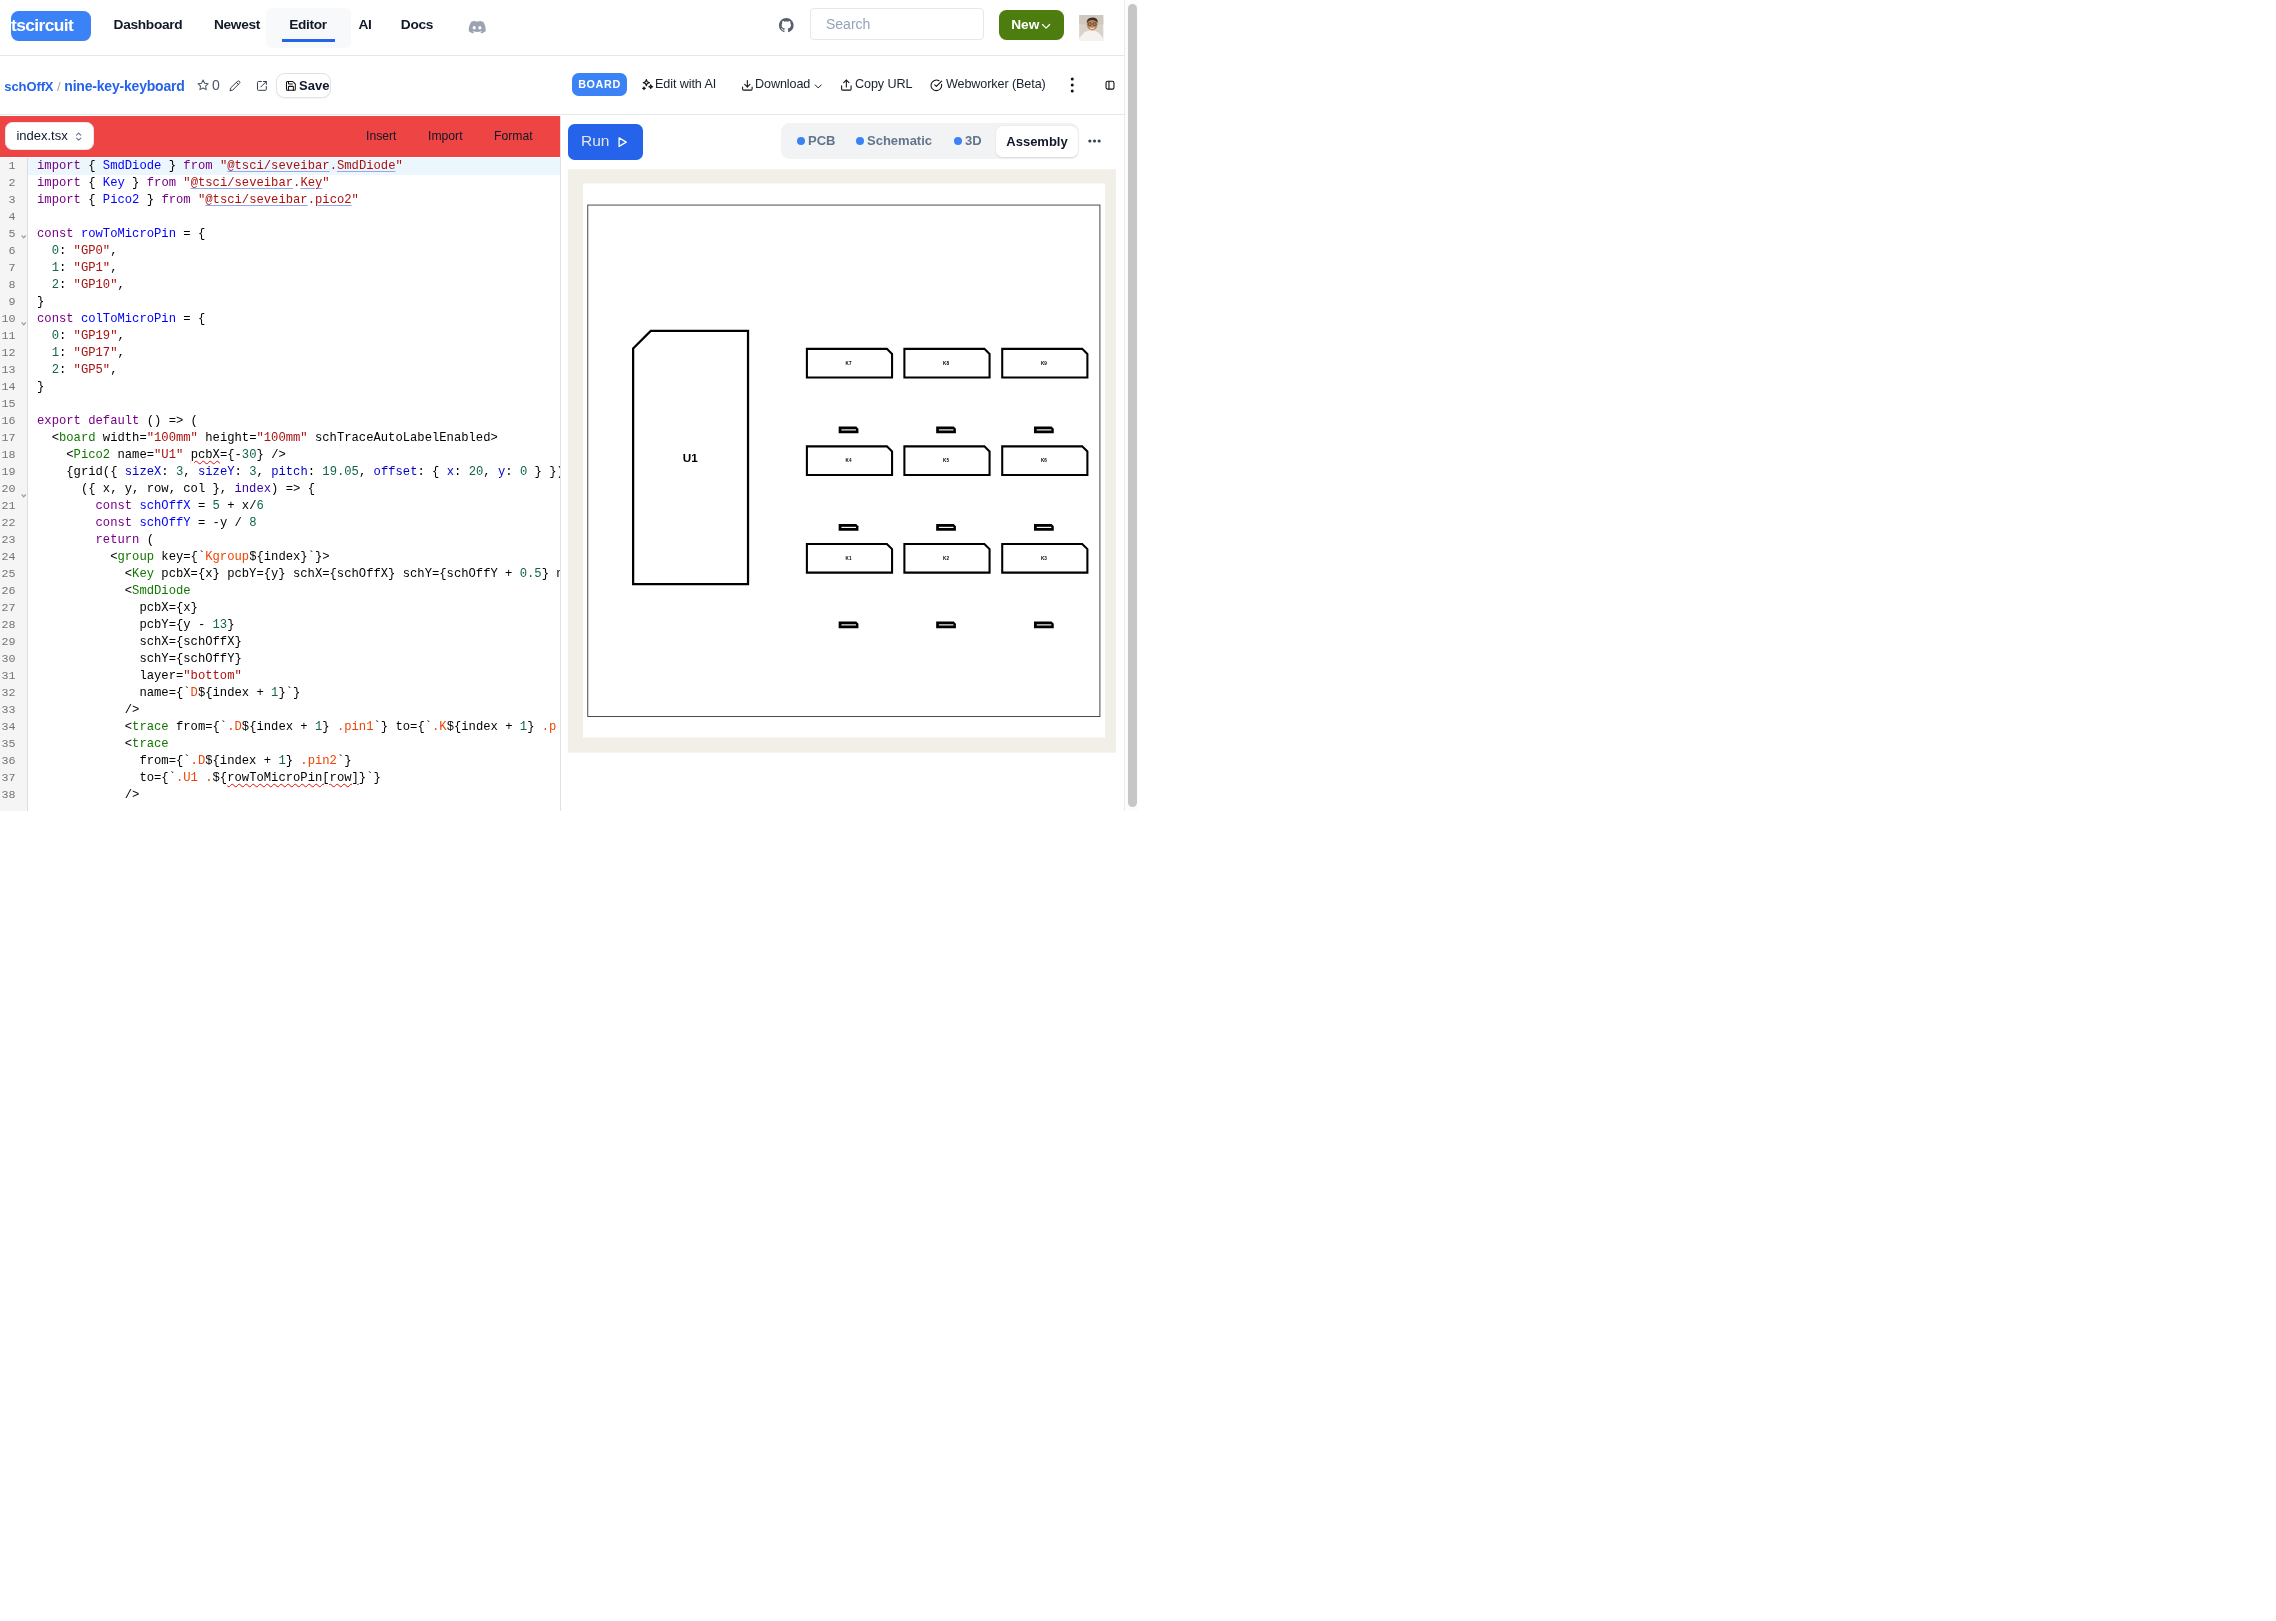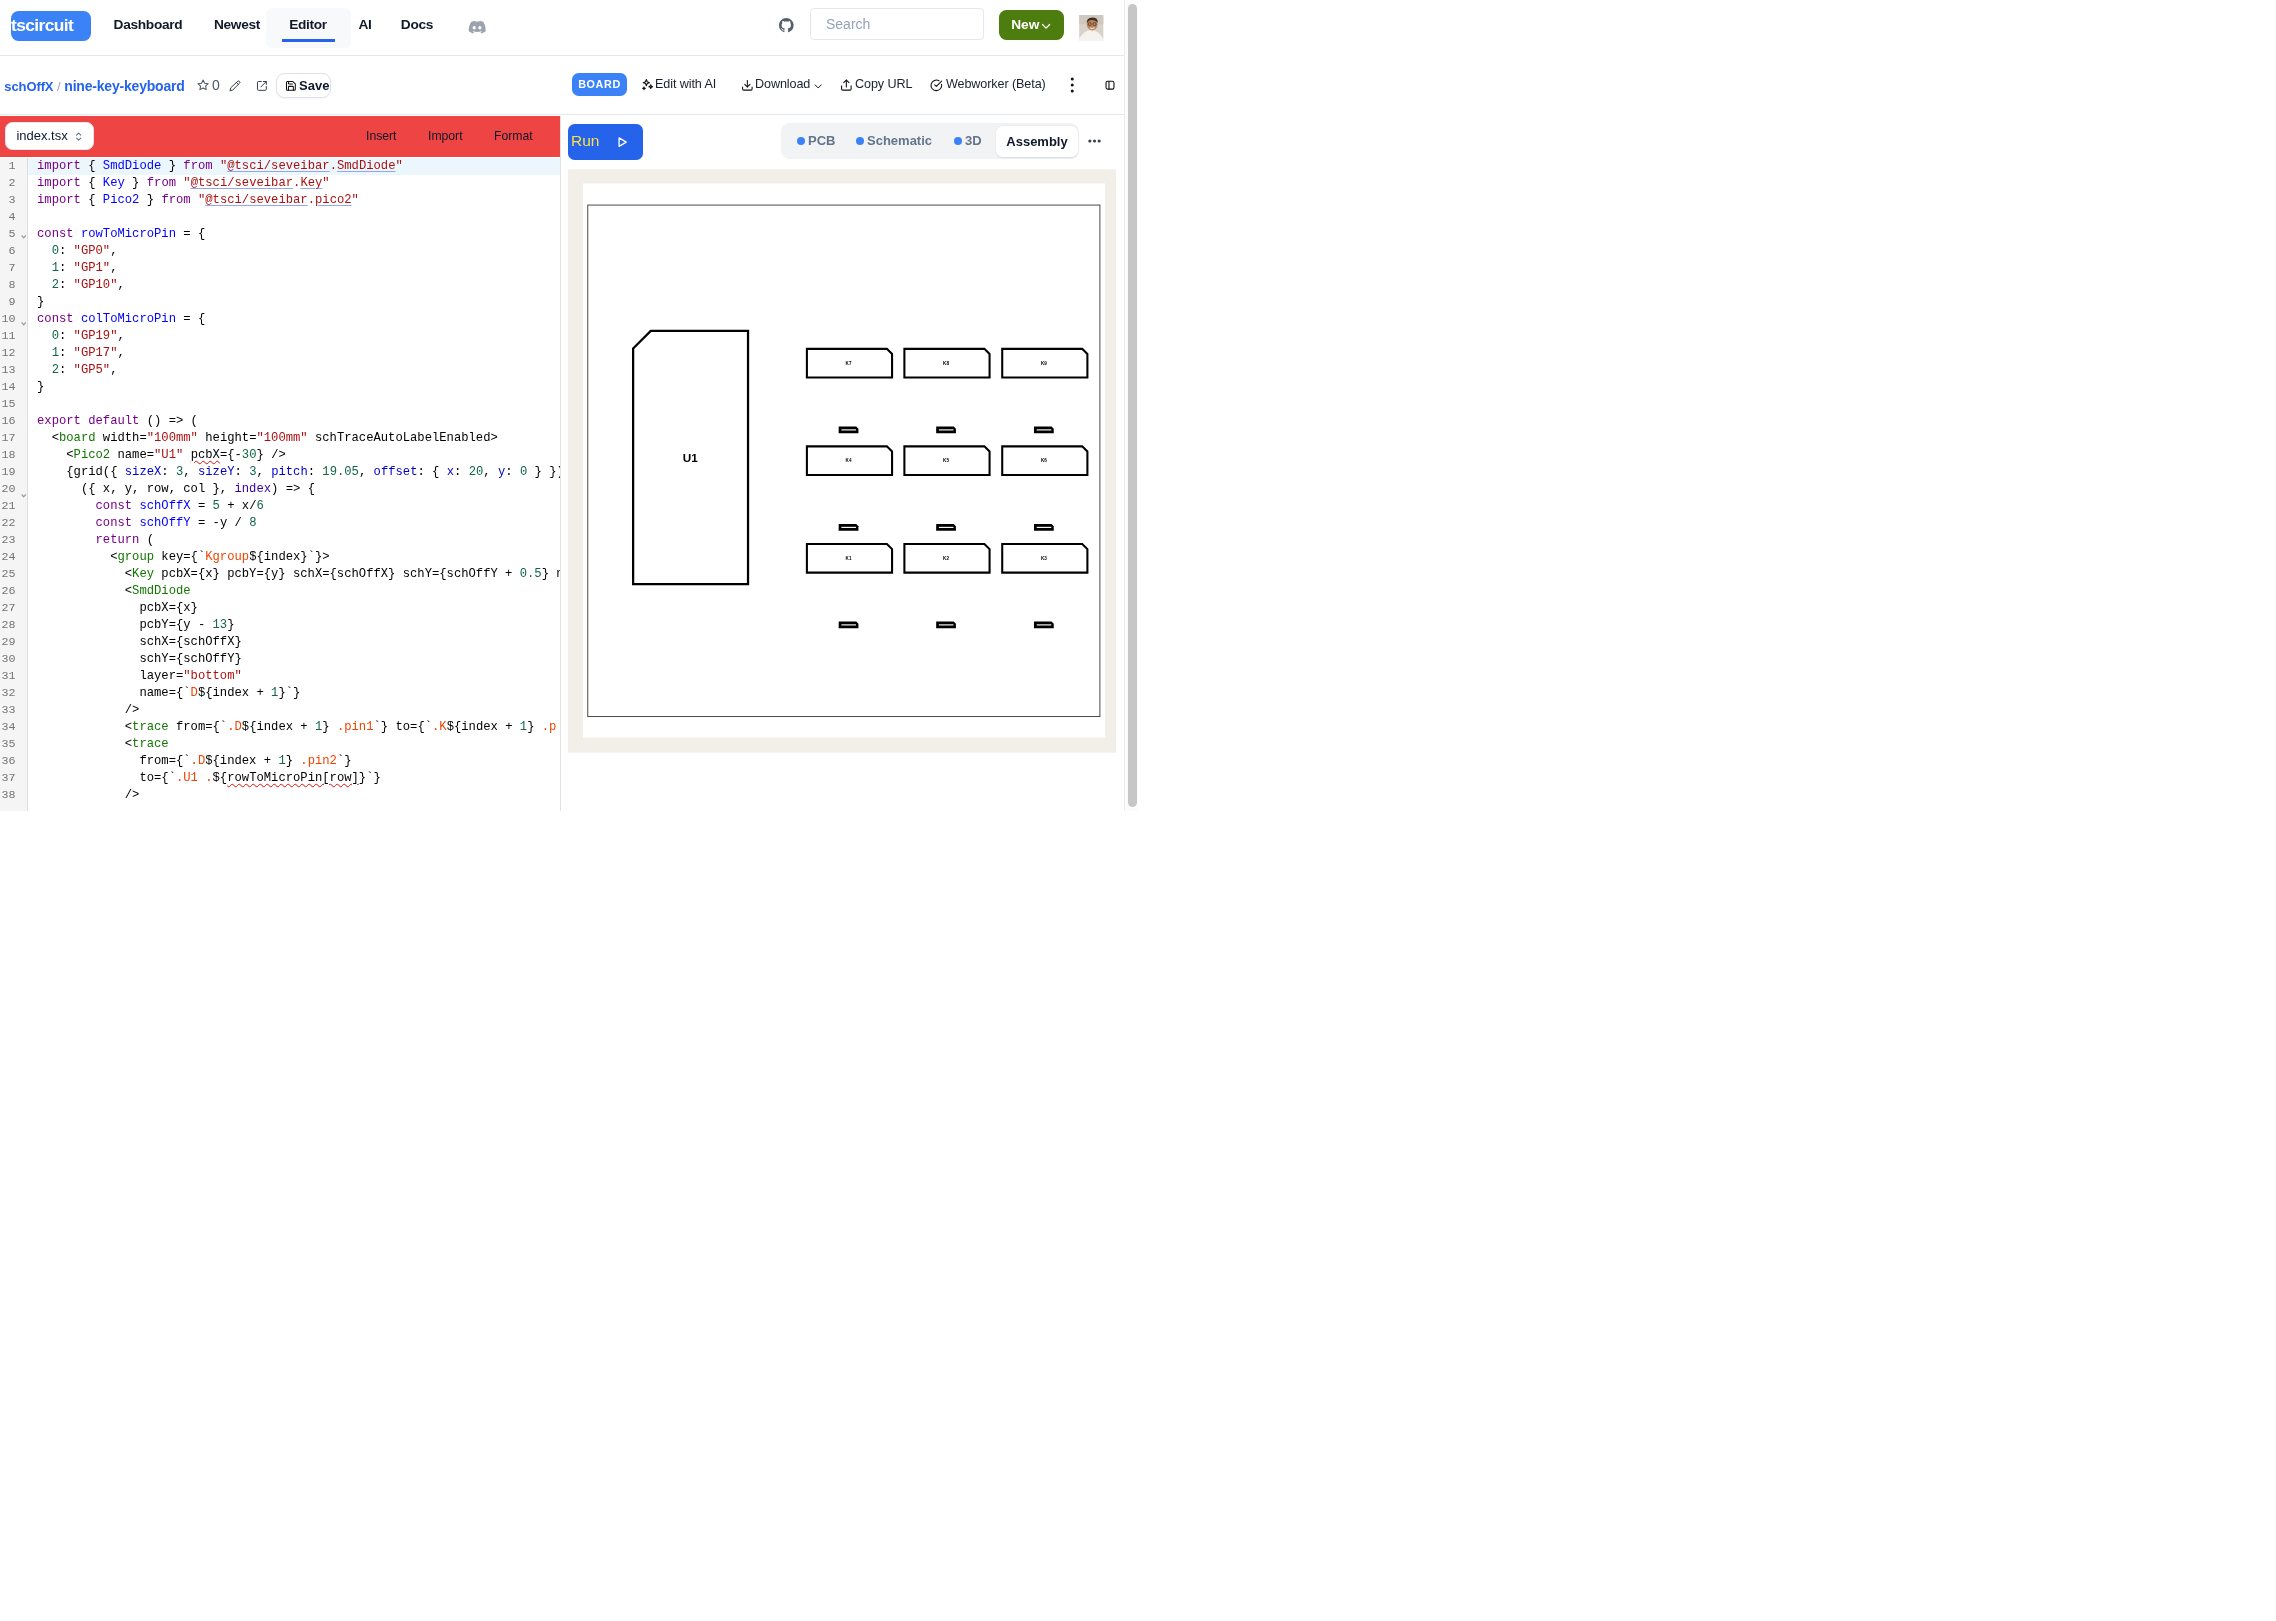--- a/index.html
+++ b/index.html
@@ -65,21 +65,21 @@
 .su { text-decoration:underline; text-decoration-color:#94a6ee; text-underline-offset:2.4px; text-decoration-thickness:0.9px;margin-top:17px; }
 .w { text-decoration:underline wavy #e40d0d; text-underline-offset:1.9px; text-decoration-thickness:0.9px; }
 .fold { position:absolute; left:19px; width:9.4px; height:9.4px; }
 
 
 #divider { position:absolute; left:560px; top:116px; width:0.9px; height:695px; background:#e2e2e2; }
 
 
 #runbtn { position:absolute; left:568px; top:124px; width:75px; height:36px; background:#2563eb;
   border-radius:6.6px; }
-#runbtn span { position:absolute; left:3px; top:7.5px; color:#fde047; font-size:15.5px; font-weight:500; }
+#runbtn span { position:absolute; left:13px; top:7.5px; color:#e5e5e5; font-size:15.5px; font-weight:500; }
 #tabs { position:absolute; left:781px; top:123px; width:298px; height:36px; background:#f1f3f5;
   border-radius:8.5px; }
 .tabtxt { position:absolute; top:9.4px; font-size:13px; font-weight:600; color:#64748b; white-space:nowrap; }
 .tabdot { position:absolute; top:137px; width:8px; height:8px; border-radius:50%; background:#3b82f6; }
 #asmpill { position:absolute; left:996px; top:126px; width:82px; height:31px; background:#fff;
   border-radius:6.6px; box-shadow:0 0.9px 1.9px rgba(0,0,0,0.1); font-size:13px; font-weight:600;
   color:#0f172a; text-align:center; line-height:31px; }
 #ellip { position:absolute; left:1088px; top:131px; width:13px; height:19px; }
 
 

